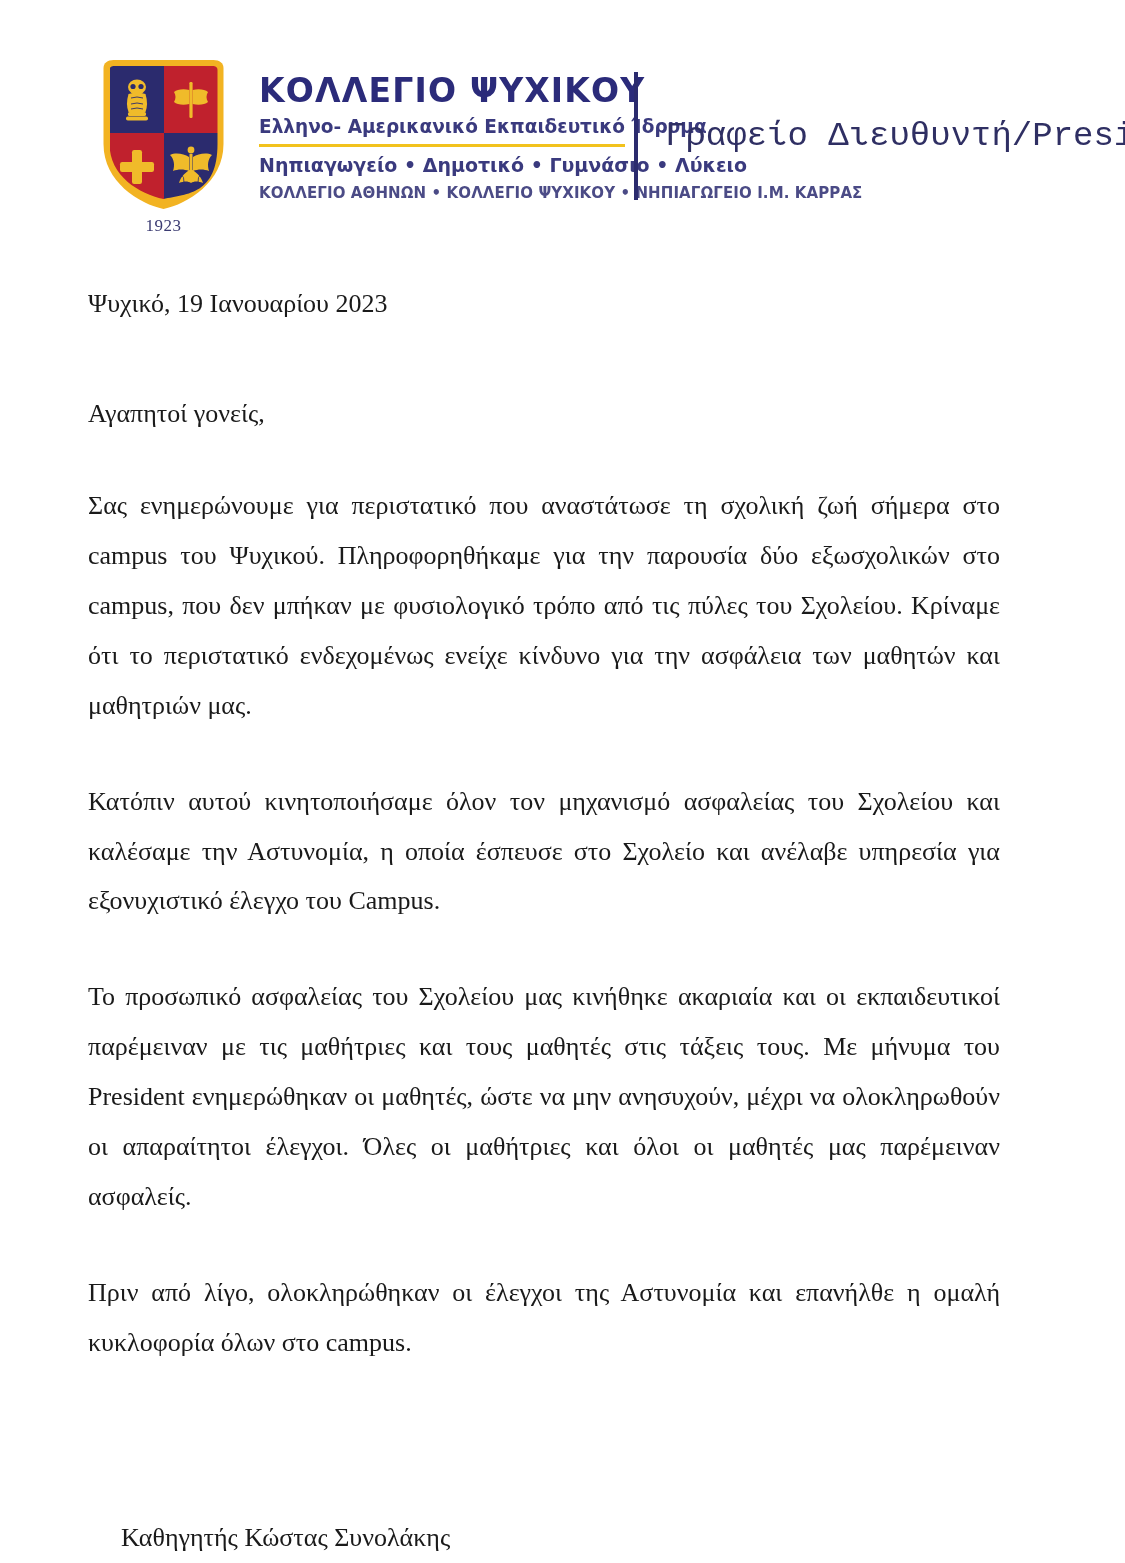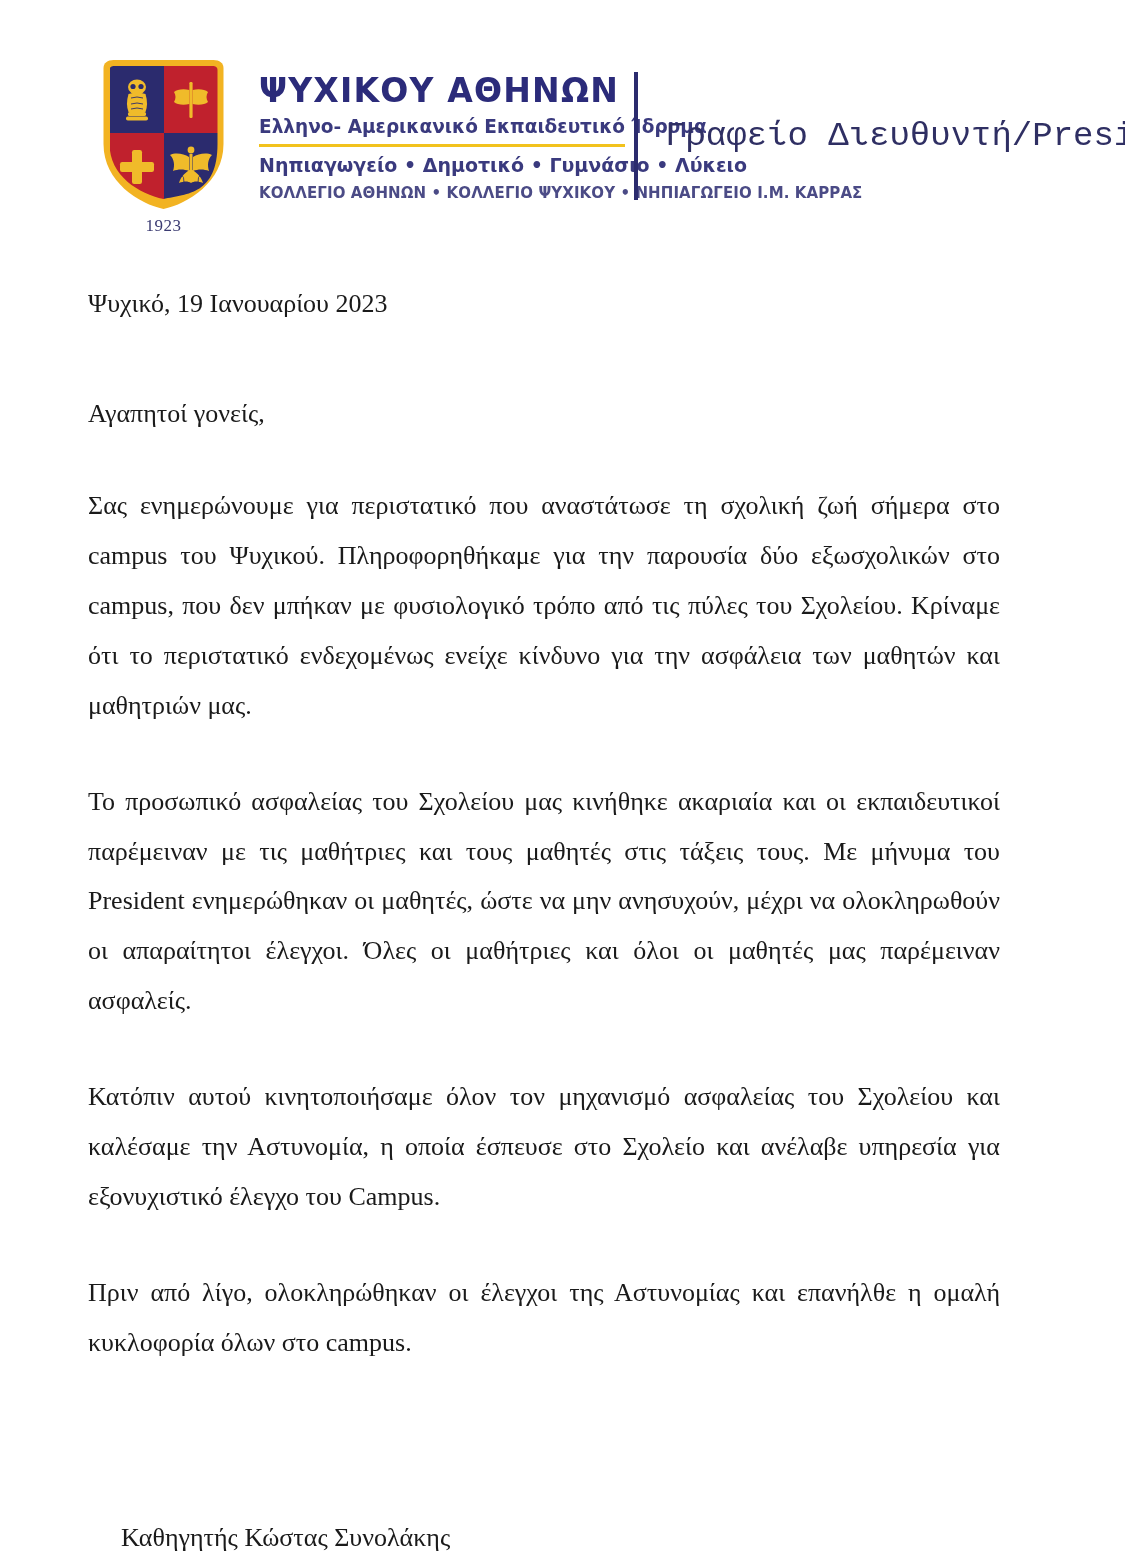--- a/index.html
+++ b/index.html
@@ -247,43 +247,43 @@
                 </g>
               </svg>
             </div>
 
           </div>
         </div>
         <div class="crest-year">1923</div>
       </div>
 
       <div class="wordmark">
-        <div class="wm-title">ΨΥΧΙΚΟΥ ΑΘΗΝΩΝ</div>
+        <div class="wm-title">ΚΟΛΛΕΓΙΟ ΨΥΧΙΚΟΥ</div>
         <div class="wm-sub">Ελληνο- Αμερικανικό Εκπαιδευτικό Ίδρυμα</div>
         <div class="wm-rule"></div>
         <div class="wm-levels">Νηπιαγωγείο • Δημοτικό • Γυμνάσιο • Λύκειο</div>
         <div class="wm-schools">ΚΟΛΛΕΓΙΟ ΑΘΗΝΩΝ • ΚΟΛΛΕΓΙΟ ΨΥΧΙΚΟΥ • ΝΗΠΙΑΓΩΓΕΙΟ Ι.Μ. ΚΑΡΡΑΣ</div>
       </div>
 
     </div>
 
     <div class="hdr-divider"></div>
     <div class="hdr-office">Γραφείο Διευθυντή/President</div>
   </header>
 
   <main class="doc-body">
 
     <div class="date-line">Ψυχικό, 19 Ιανουαρίου 2023</div>
 
     <div class="salutation">Αγαπητοί γονείς,</div>
 
     <p class="para first">Σας ενημερώνουμε για περιστατικό που αναστάτωσε τη σχολική ζωή σήμερα στο campus του Ψυχικού. Πληροφορηθήκαμε για την παρουσία δύο εξωσχολικών στο campus, που δεν μπήκαν με φυσιολογικό τρόπο από τις πύλες του Σχολείου. Κρίναμε ότι το περιστατικό ενδεχομένως ενείχε κίνδυνο για την ασφάλεια των μαθητών και μαθητριών μας.</p>
+    <p class="para">Κατόπιν αυτού κινητοποιήσαμε όλον τον μηχανισμό ασφαλείας του Σχολείου και καλέσαμε την Αστυνομία, η οποία έσπευσε στο Σχολείο και ανέλαβε υπηρεσία για εξονυχιστικό έλεγχο του Campus.</p>
     <p class="para">Το προσωπικό ασφαλείας του Σχολείου μας κινήθηκε ακαριαία και οι εκπαιδευτικοί παρέμειναν με τις μαθήτριες και τους μαθητές στις τάξεις τους. Με μήνυμα του President ενημερώθηκαν οι μαθητές, ώστε να μην ανησυχούν, μέχρι να ολοκληρωθούν οι απαραίτητοι έλεγχοι. Όλες οι μαθήτριες και όλοι οι μαθητές μας παρέμειναν ασφαλείς.</p>
-    <p class="para">Κατόπιν αυτού κινητοποιήσαμε όλον τον μηχανισμό ασφαλείας του Σχολείου και καλέσαμε την Αστυνομία, η οποία έσπευσε στο Σχολείο και ανέλαβε υπηρεσία για εξονυχιστικό έλεγχο του Campus.</p>
-    <p class="para">Πριν από λίγο, ολοκληρώθηκαν οι έλεγχοι της Αστυνομίας και επανήλθε η ομαλή κυκλοφορία όλων στο campus.</p>
+    <p class="para">Πριν από λίγο, ολοκληρώθηκαν οι έλεγχοι της Αστυνομία και επανήλθε η ομαλή κυκλοφορία όλων στο campus.</p>
 
     <div class="signature">
       <div class="sig-line">Καθηγητής Κώστας Συνολάκης</div>
       <div class="sig-line">President</div>
     </div>
 
   </main>
 
 </div>
 

